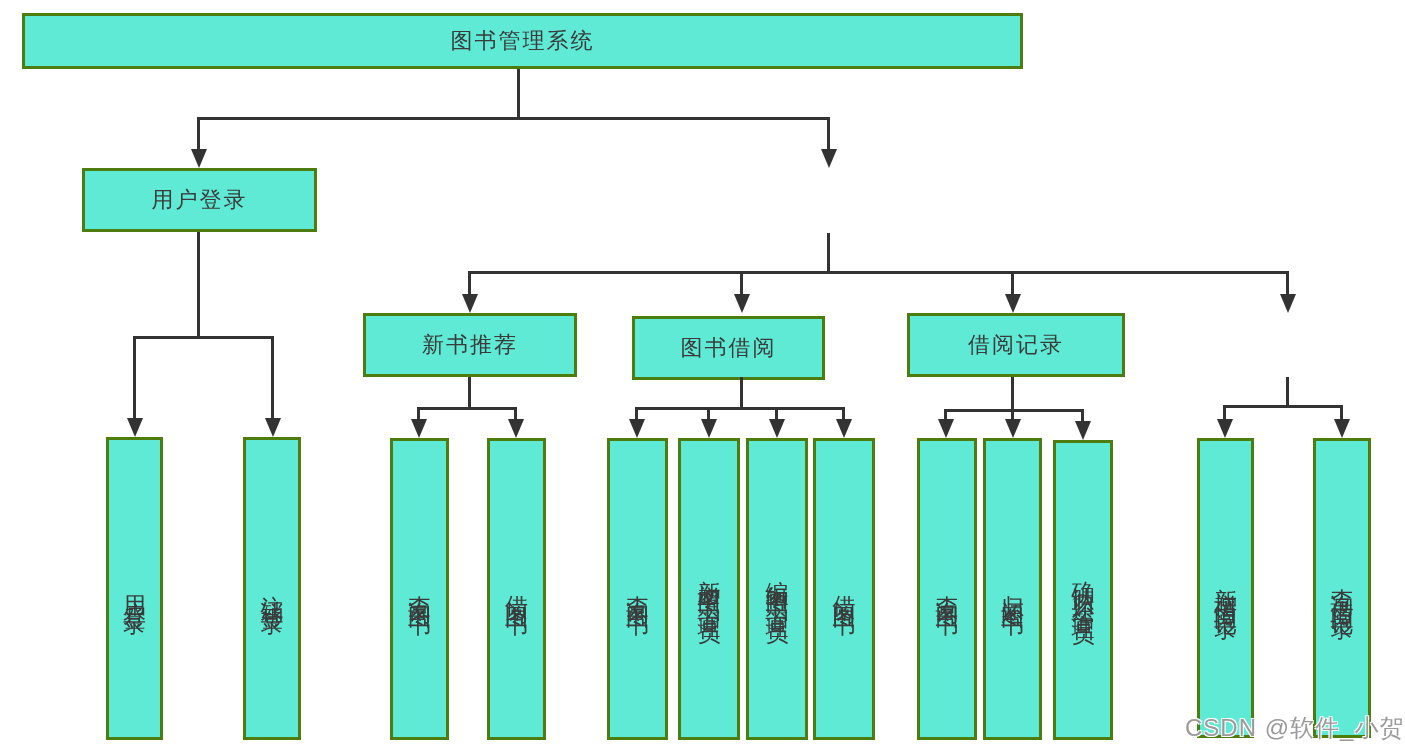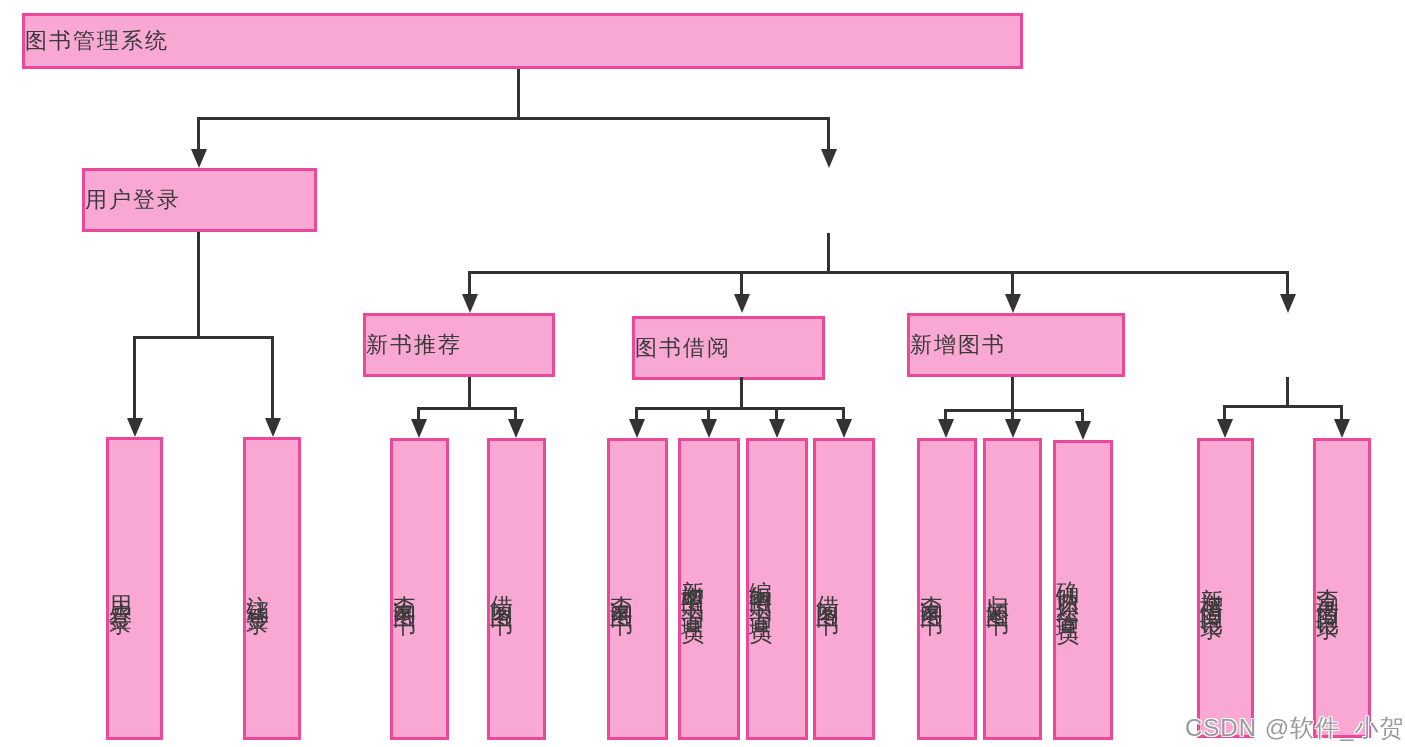--- a/index.html
+++ b/index.html
@@ -1,22 +1,22 @@
 <!DOCTYPE html>
 <html><head>
 <meta charset="utf-8">
 <style>
   html,body{margin:0;padding:0;background:#ffffff;}
   .stage{
     position:relative;width:1405px;height:747px;background:#ffffff;overflow:hidden;
     font-family:"Liberation Sans","DejaVu Sans",sans-serif;
   }
   .box{
-    position:absolute;box-sizing:border-box;background:#f9a8d4;
-    border:3px solid #ec4899;display:flex;align-items:center;justify-content:flex-start;
+    position:absolute;box-sizing:border-box;background:#5eead4;
+    border:3px solid #4d7c0f;display:flex;align-items:center;justify-content:center;
   }
   .box .lbl{
     color:#3a3a3a;font-size:22px;letter-spacing:2px;white-space:nowrap;
   }
   .leaf .lbl{
     writing-mode:vertical-rl;text-orientation:mixed;
     font-size:23px;letter-spacing:6px;line-height:1;white-space:normal;
   }
   .vline{position:absolute;width:3px;background:#333333;}
   .hline{position:absolute;height:3px;background:#333333;}
@@ -62,28 +62,28 @@
   <div class="hline" style="left:468px;top:271px;width:821px;"></div>
   <div class="vline" style="left:468px;top:271px;height:26px;"></div>
   <div class="arrow" style="left:462px;top:294px;"></div>
   <div class="vline" style="left:740px;top:271px;height:26px;"></div>
   <div class="arrow" style="left:734px;top:294px;"></div>
   <div class="vline" style="left:1011px;top:271px;height:26px;"></div>
   <div class="arrow" style="left:1005px;top:294px;"></div>
   <div class="vline" style="left:1286px;top:271px;height:26px;"></div>
   <div class="arrow" style="left:1280px;top:294px;"></div>
 
-  <div class="box" style="left:363px;top:313px;width:192px;height:64px;">
+  <div class="box" style="left:363px;top:313px;width:214px;height:64px;">
     <span class="lbl">新书推荐</span>
   </div>
   <div class="box" style="left:632px;top:316px;width:193px;height:64px;">
     <span class="lbl">图书借阅</span>
   </div>
   <div class="box" style="left:907px;top:313px;width:218px;height:64px;">
-    <span class="lbl">新增图书</span>
+    <span class="lbl">借阅记录</span>
   </div>
 
   <div class="vline" style="left:468px;top:377px;height:30px;"></div>
   <div class="hline" style="left:417px;top:407px;width:100px;"></div>
   <div class="vline" style="left:417px;top:407px;height:14px;"></div>
   <div class="arrow" style="left:411px;top:419px;"></div>
   <div class="vline" style="left:514px;top:407px;height:14px;"></div>
   <div class="arrow" style="left:508px;top:419px;"></div>
 
   <div class="vline" style="left:740px;top:377px;height:30px;"></div>

